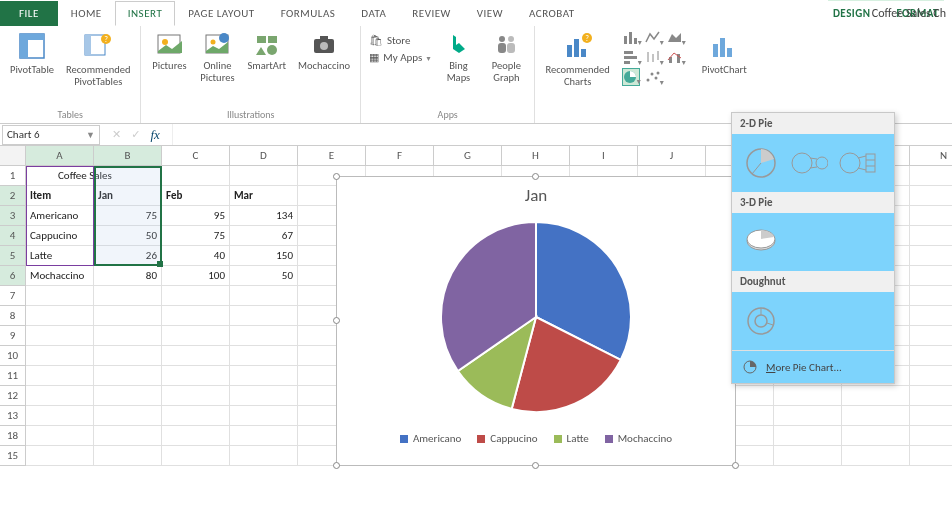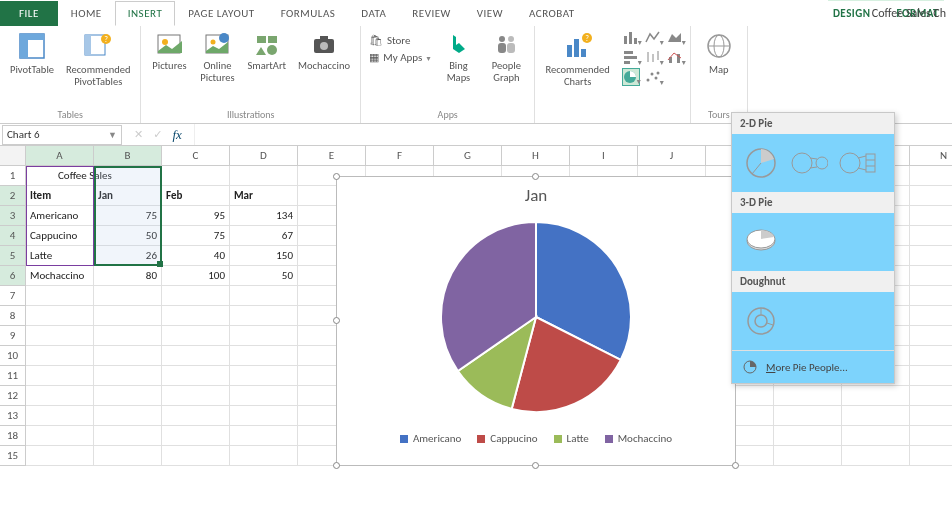--- a/index.html
+++ b/index.html
@@ -27,21 +27,21 @@
 .rgroup-label { font-size: 10px; color: #888; margin-top: auto; padding: 2px 0; }
 .mini-grid { display: flex; flex-direction: column; gap: 2px; margin-left: 4px; }
 .mini-grid .row { display: flex; gap: 4px; }
 .mini-cell { width: 18px; height: 18px; display: flex; align-items: center; justify-content: center; cursor: pointer; position: relative; }
 .mini-cell .dd { font-size: 8px; color: #888; position: absolute; right: -2px; bottom: -1px; }
 .mini-store { display: flex; flex-direction: column; gap: 4px; font-size: 11px; color: #555; }
 .mini-store div { display: flex; align-items: center; gap: 4px; cursor: pointer; white-space: nowrap; }
 
 
 .fbar { display: flex; align-items: center; height: 22px; border-bottom: 1px solid #ccc; }
-.namebox { width: 120px; border: 1px solid #ccc; height: 20px; display: flex; align-items: center; padding: 0 4px; font-size: 11px; color: #333; margin: 1px 0 1px 2px; position: relative; }
+.namebox { width: 98px; border: 1px solid #ccc; height: 20px; display: flex; align-items: center; padding: 0 4px; font-size: 11px; color: #333; margin: 1px 0 1px 2px; position: relative; }
 .namebox .dd { margin-left: auto; color: #888; font-size: 9px; }
 .fx-btns { display: flex; align-items: center; gap: 10px; padding: 0 12px; color: #aaa; }
 .fx-btns .fx { font-style: italic; font-family: "Times New Roman", serif; color: #0c4a6e; font-size: 13px; }
 .formula-input { flex: 1; border-left: 1px solid #eee; height: 100%; }
 
 
 .sheet-area { position: relative; display: flex; }
 .rowhdrs { display: flex; flex-direction: column; }
 .corner { width: 26px; height: 20px; border: 1px solid #ccc; border-top: none; border-left: none; background: #f3f3f3; }
 .rowhdr { width: 26px; height: 20px; border-right: 1px solid #ccc; border-bottom: 1px solid #ccc; background: #fff; display: flex; align-items: center; justify-content: center; font-size: 11px; color: #555; }
@@ -298,39 +298,34 @@
               <svg width="16" height="14">
                 <circle cx="3" cy="10" r="1.5" fill="#888"></circle>
                 <circle cx="7" cy="4" r="1.5" fill="#888"></circle>
                 <circle cx="11" cy="8" r="1.5" fill="#888"></circle>
                 <circle cx="13" cy="3" r="1.5" fill="#888"></circle>
               </svg>
               <span class="dd">▾</span>
             </div>
         </div>
       </div>
+      <div class="rbtn big" style="margin-left:10px">
+        <div class="ico">
+            <svg width="28" height="28">
+              <rect x="3" y="12" width="5" height="13" fill="#6ea8dc"></rect>
+              <rect x="10" y="6" width="5" height="19" fill="#6ea8dc"></rect>
+              <rect x="17" y="16" width="5" height="9" fill="#6ea8dc"></rect>
+            </svg>
+          </div>
+        <div class="lbl">PivotChart</div>
+      </div>
     </div>
     <div class="rgroup-label">&nbsp;</div>
   </div>
 
-  <div class="rgroup" style="border-left:1px solid #e0e0e0">
-    <div class="rgroup-items">
-      <div class="rbtn big">
-        <div class="ico">
-            <svg width="28" height="28">
-              <circle cx="14" cy="14" r="11" fill="none" stroke="#999" stroke-width="1.5"></circle>
-              <ellipse cx="14" cy="14" rx="5" ry="11" fill="none" stroke="#999"></ellipse>
-              <line x1="3" y1="14" x2="25" y2="14" stroke="#999"></line>
-            </svg>
-          </div>
-        <div class="lbl">Map</div>
-      </div>
-    </div>
-    <div class="rgroup-label">Tours</div>
-  </div>
 </div>
 
 <div class="fbar">
   <div class="namebox">
       <span>Chart 6</span>
       <span class="dd">▼</span>
     </div>
   <div class="fx-btns">
     <span style="color:#ccc">✕</span>
     <span style="color:#ccc">✓</span>
@@ -718,15 +713,15 @@
         </svg>
       </div>
   </div>
   <div class="dd-footer">
     <span>
         <svg width="16" height="16">
           <circle cx="8" cy="8" r="6" fill="none" stroke="#666"></circle>
           <path d="M8 8 L8 2 A6 6 0 0 1 14 8 Z" fill="#666"></path>
         </svg>
       </span>
-    <span><span class="u">M</span><span>ore Pie People...</span></span>
+    <span><span class="u">M</span><span>ore Pie Chart...</span></span>
   </div>
 </div>
 
 </body></html>

